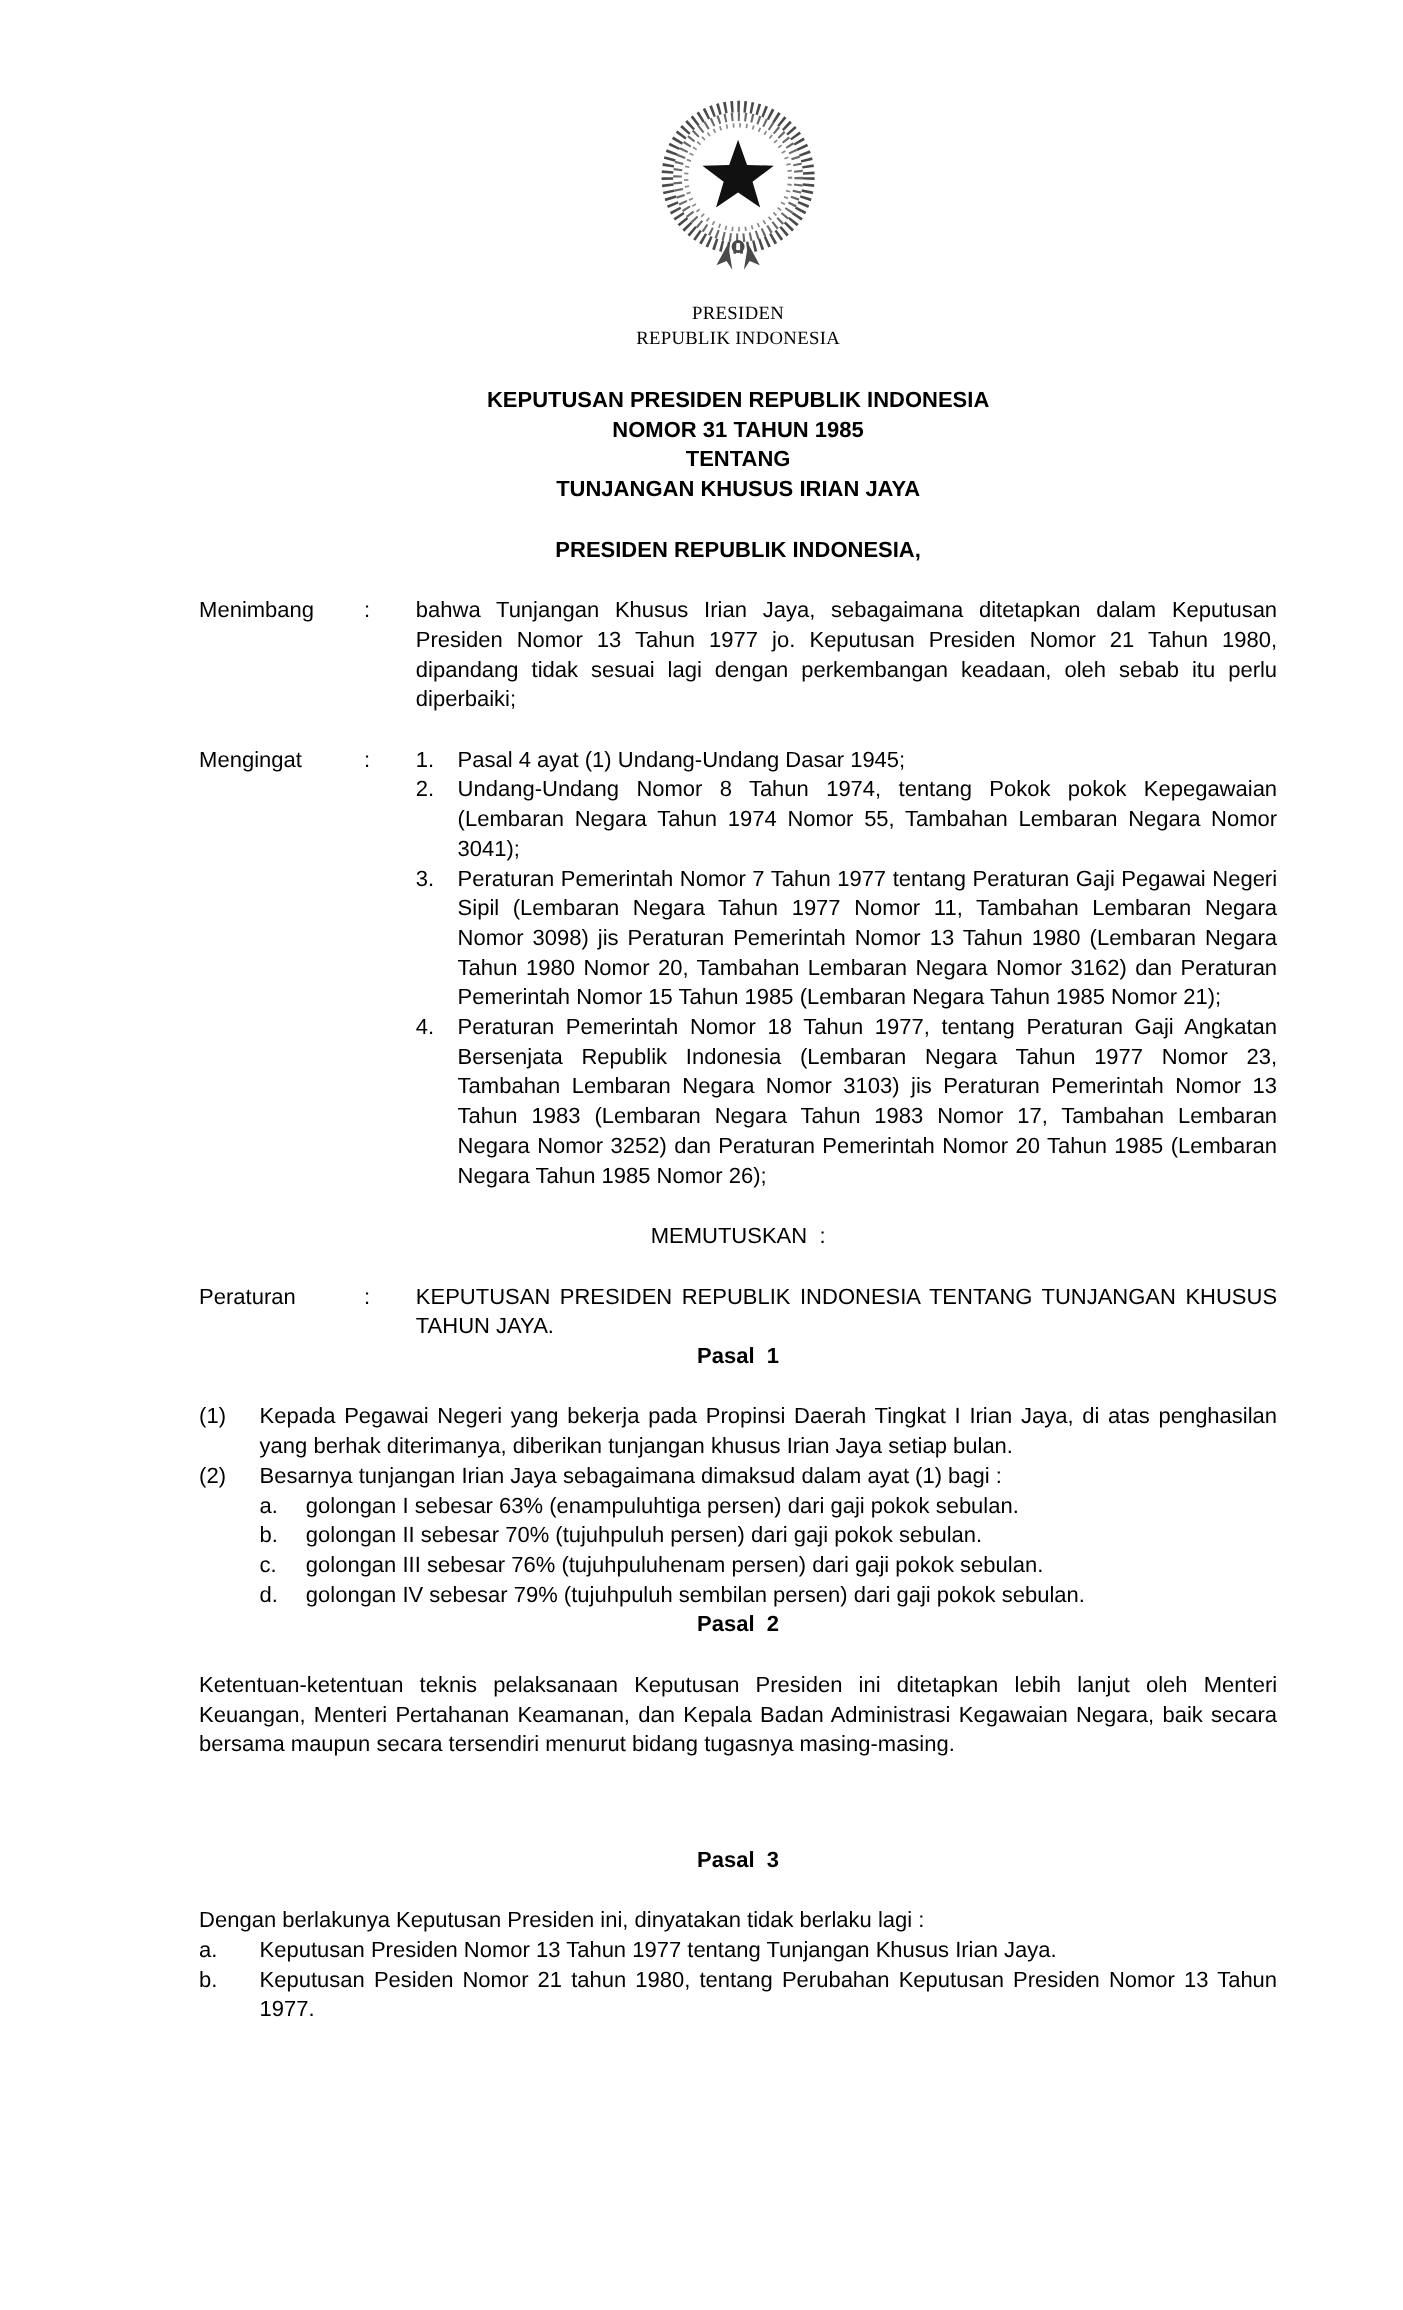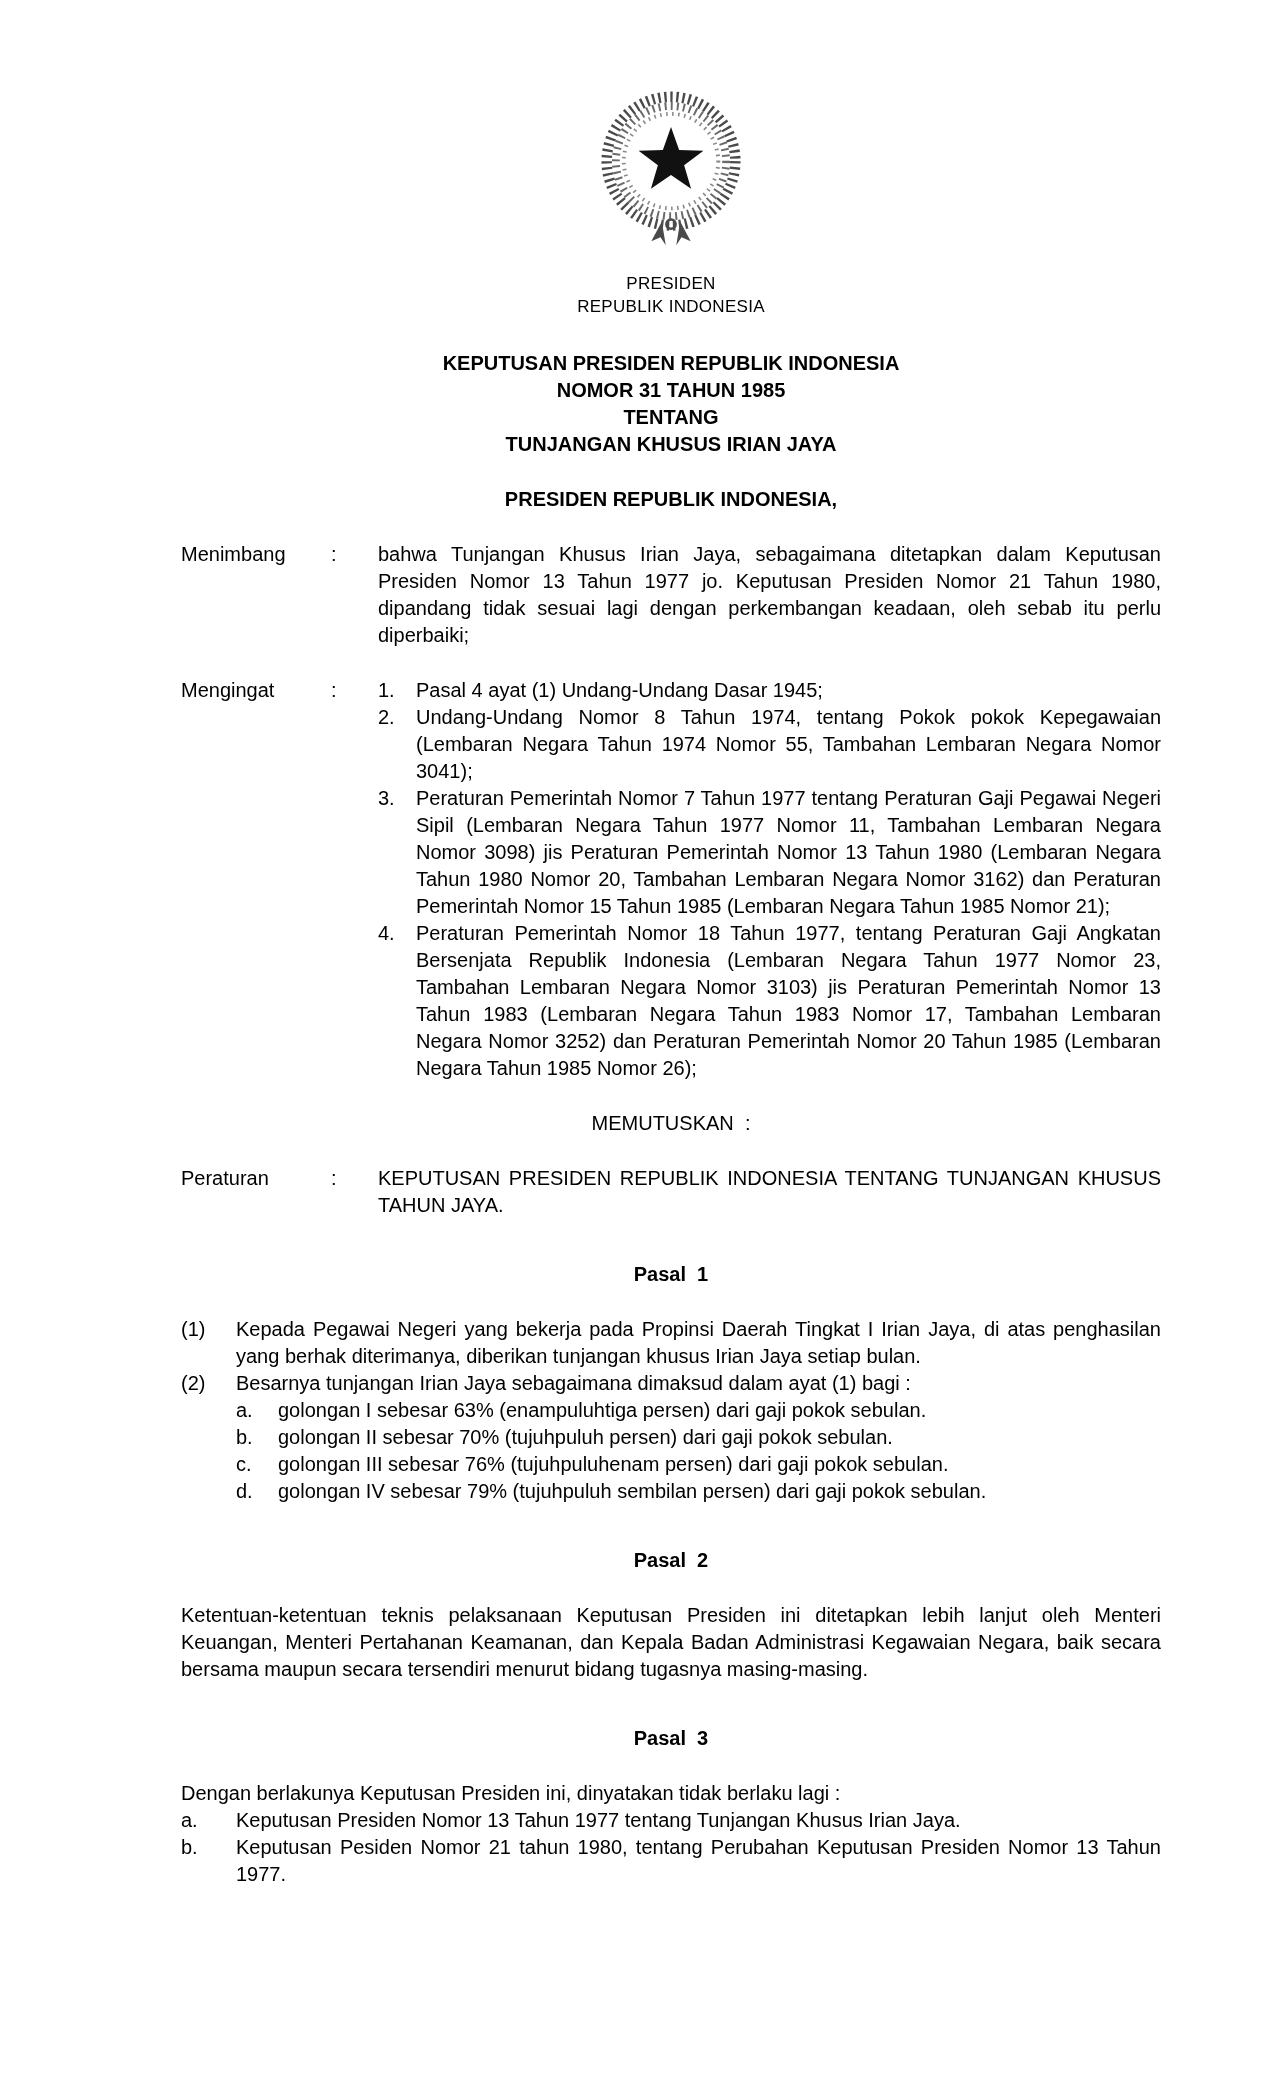--- a/index.html
+++ b/index.html
@@ -15,21 +15,21 @@
     line-height: 27px;
     box-sizing: border-box;
     padding: 85px 114px 0 181px;
     overflow: hidden;
   }
   .center { text-align: center; }
   .bold { font-weight: bold; }
   .justify { text-align: justify; }
 
   .emblem-wrap { text-align: center; margin-bottom: 12px; }
-  .agency { font-size: 17px; line-height: 23px; letter-spacing: 0.3px; }
+  .agency { font-size: 17px; line-height: 23px; letter-spacing: 0.3px; font-family: Liberation Serif, serif; }
   .mt-title { margin-top: 32px; }
   .mt { margin-top: 28px; }
   .mt-lg { margin-top: 78px; }
 
   .row { display: flex; align-items: flex-start; }
   .lab { flex: 0 0 150px; }
   .col { flex: 0 0 28px; }
   .cnt { flex: 1; text-align: justify; margin-left: 19px; }
 
   .nitem { display: flex; align-items: flex-start; }
@@ -40,21 +40,20 @@
   .cnum { flex: 0 0 55px; }
   .ctext { flex: 1; text-align: justify; }
 
   .sub { display: flex; align-items: flex-start; }
   .snum { flex: 0 0 42px; }
   .stext { flex: 1; text-align: justify; }
 
   .pasal-heading {
     text-align: center;
     font-weight: bold;
-    margin-top: 42px;
     white-space: pre-wrap;
   }
   .memutuskan { white-space: pre-wrap; }
 </style>
 </head>
 <body>
 
 <div class="page">
 
   <div class="emblem-wrap">

